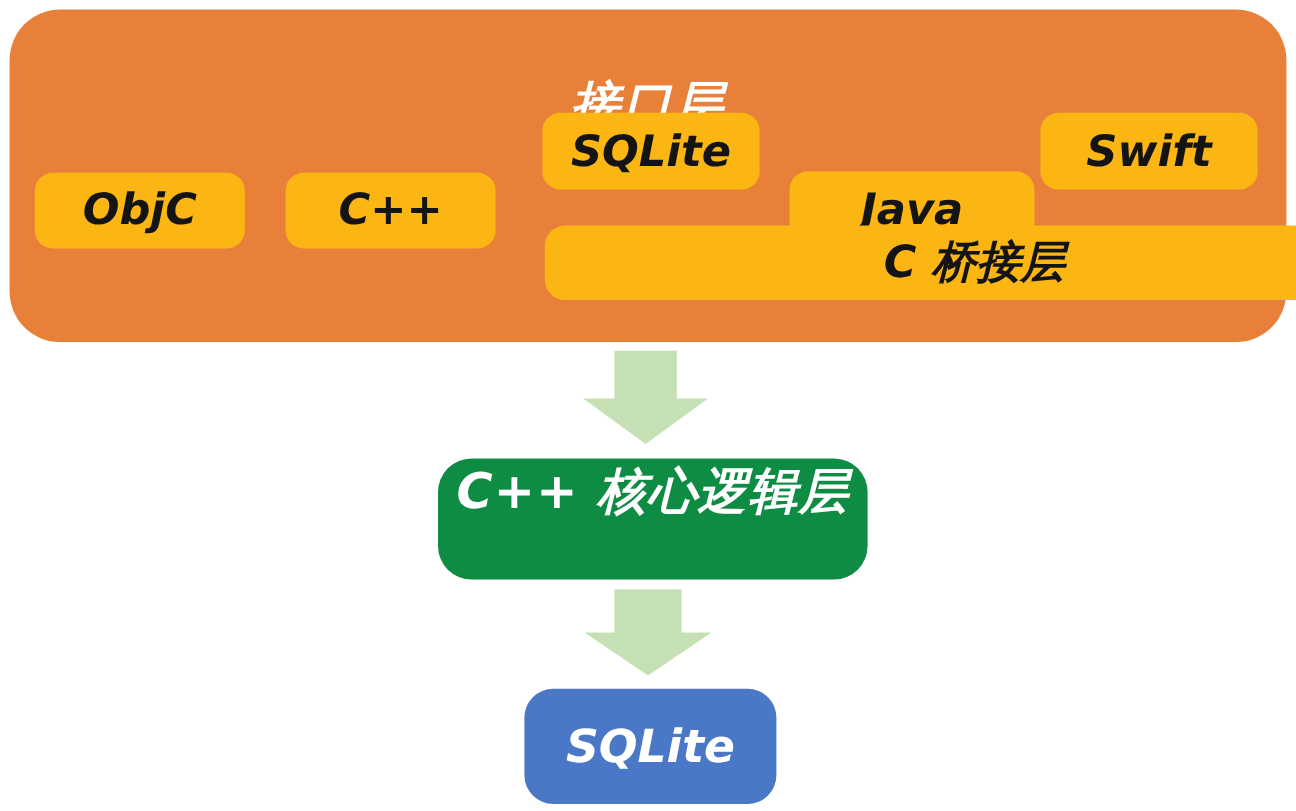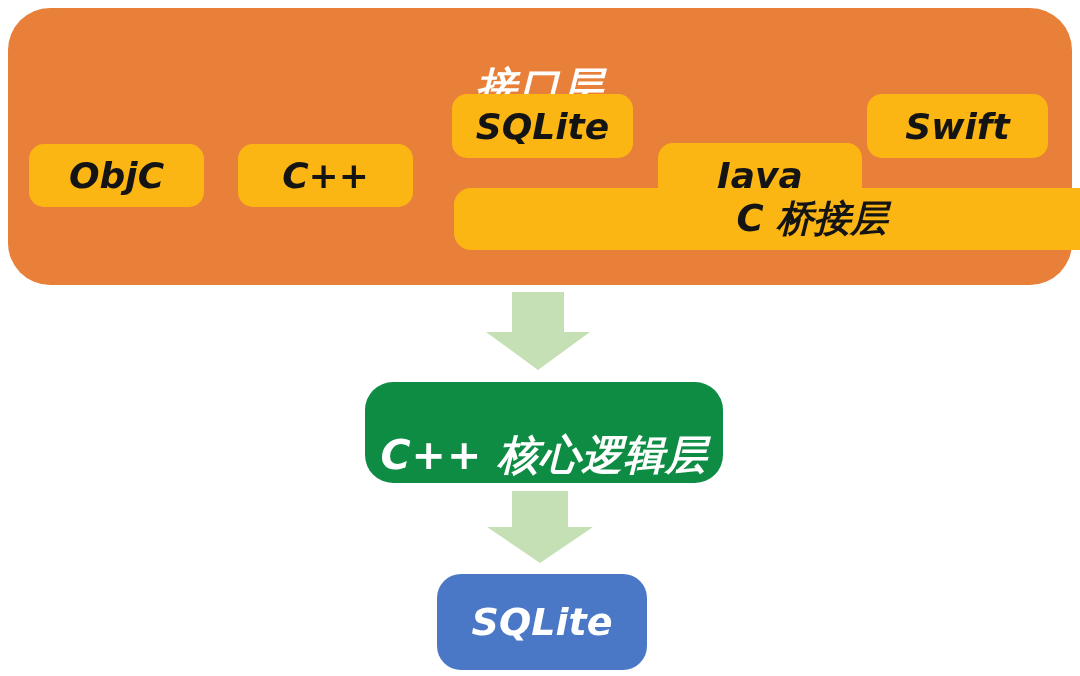--- a/index.html
+++ b/index.html
@@ -71,21 +71,21 @@
   .arrow-2 { left: 487px; top: 491px; }
 
   
   .core-box {
     position: absolute;
     left: 365px; top: 382px;
     width: 358px; height: 101px;
     background: var(--core-green);
     border-radius: 28px;
     display: flex;
-    align-items: flex-end;
+    align-items: flex-start;
     justify-content: center;
     color: var(--text-white);
     font-size: 41px;
     font-weight: bold;
     font-style: italic;
     letter-spacing: 1px;
   }
 
   
   .storage-box {

